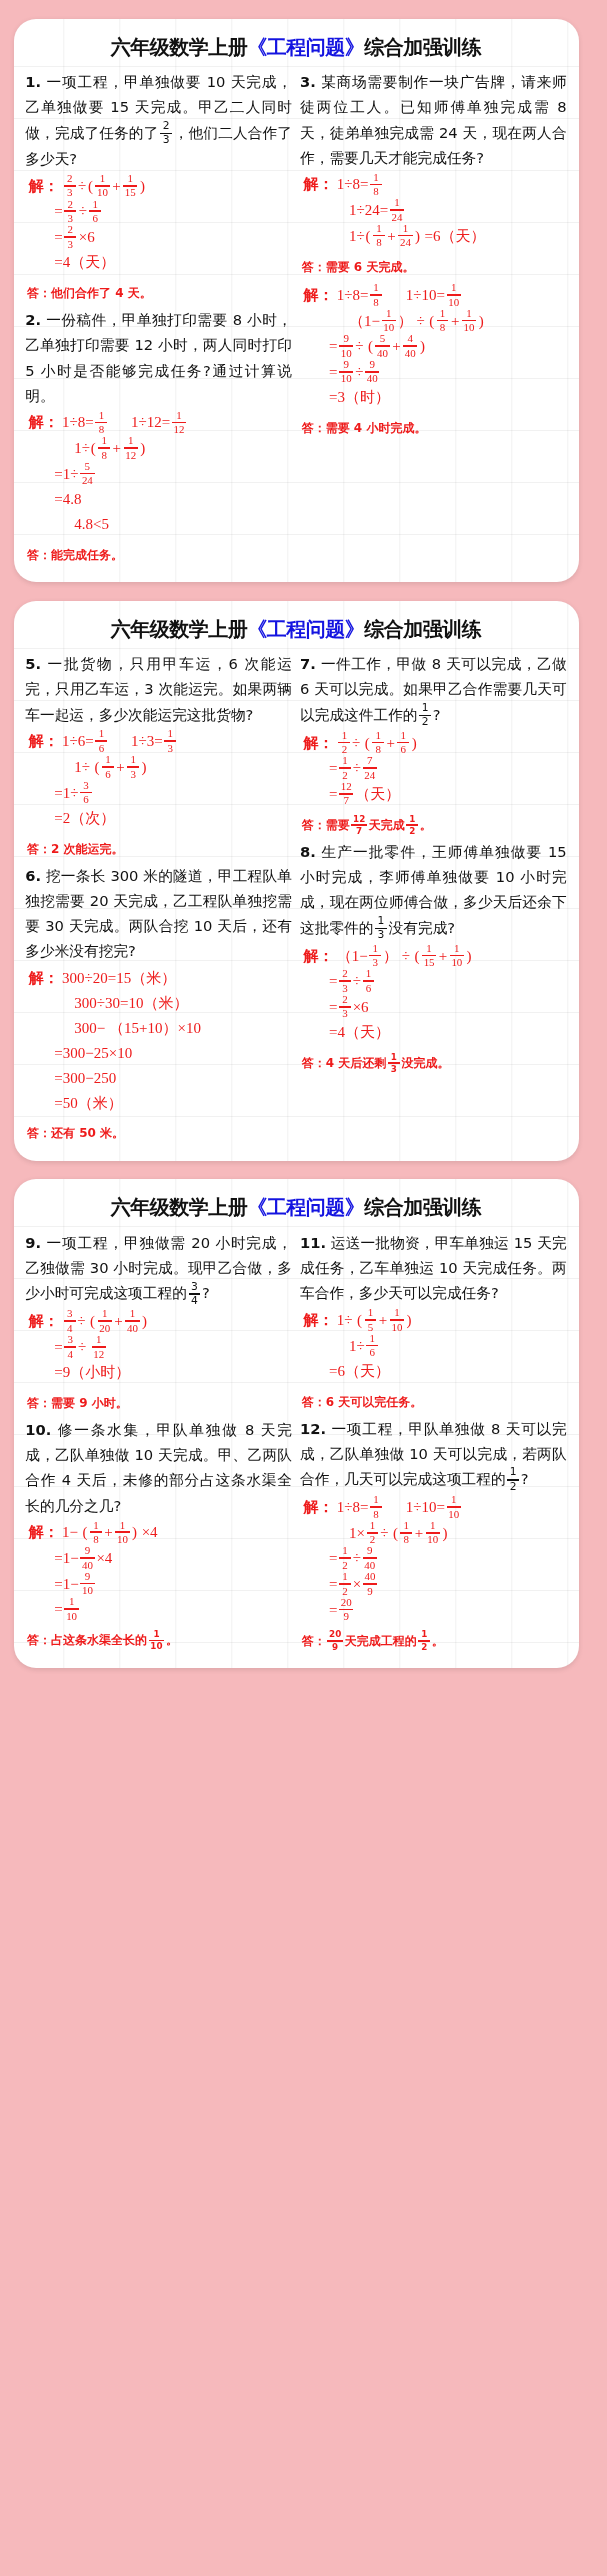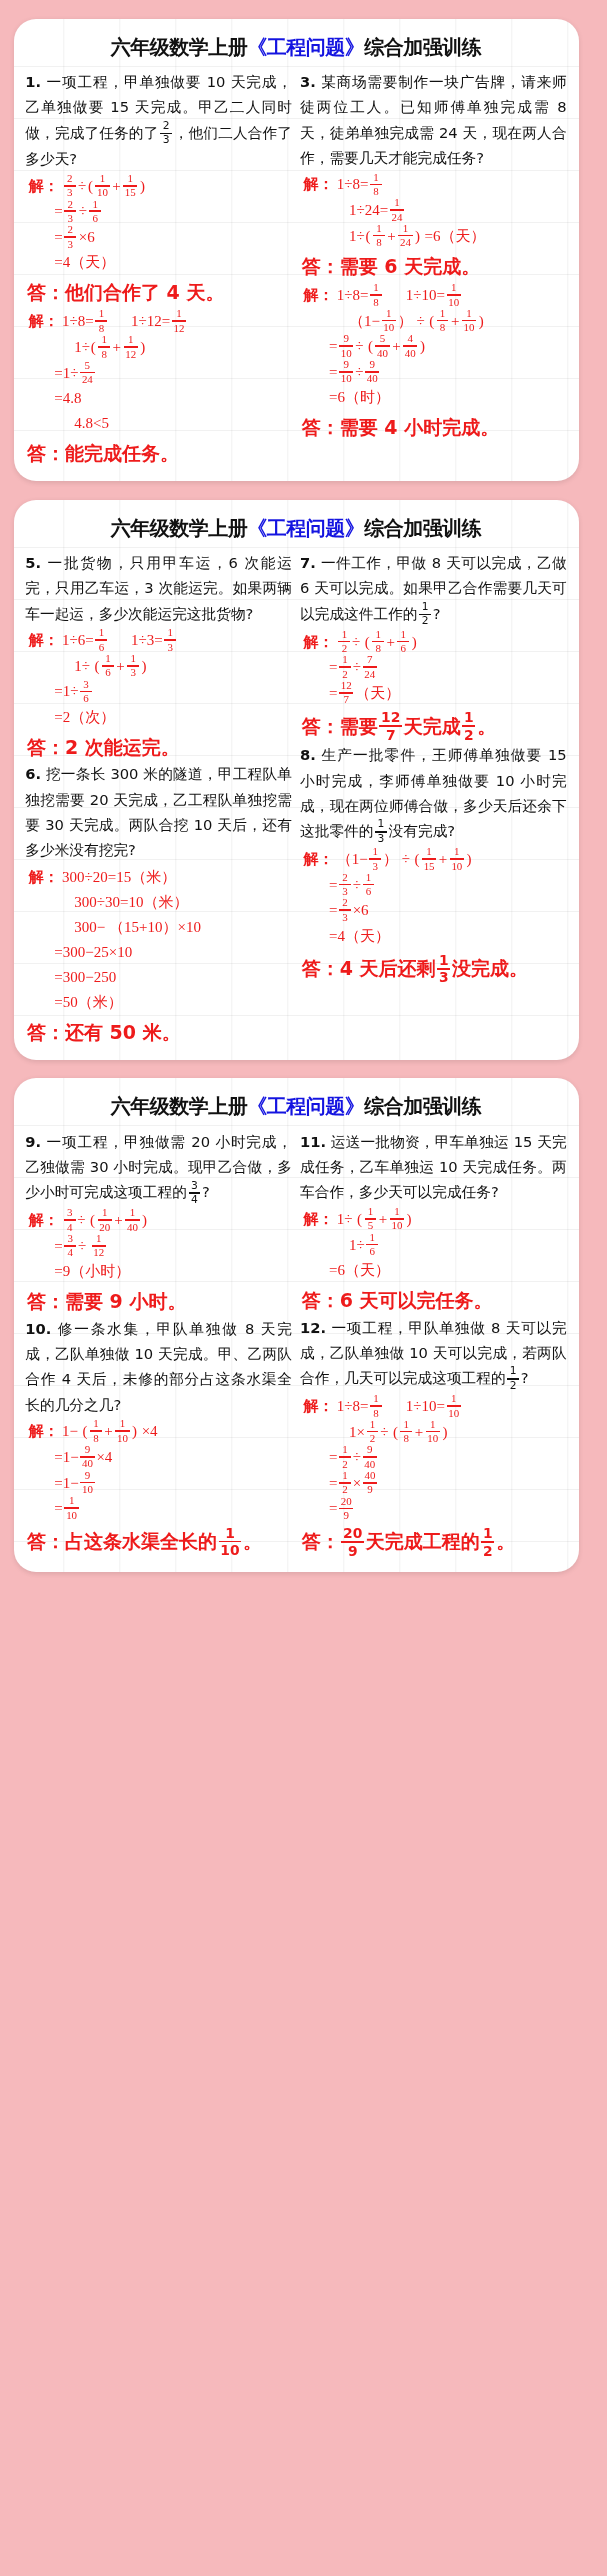--- a/index.html
+++ b/index.html
@@ -56,21 +56,21 @@
     font-size:15px;
     line-height:1.62;
     font-family:"Liberation Serif","DejaVu Serif",serif;
     margin:1.7px 0 5px 0;
   }
   .line{display:flex;align-items:center;white-space:nowrap;min-height:25px;}
   .ind0{padding-left:3.4px;}
   .ind1{padding-left:29px;}
   .ind2{padding-left:49px;align-items:center;}
   .lbl{font-weight:bold;font-family:"DejaVu Sans","Liberation Sans",sans-serif;font-size:15px;margin-right:3.4px;}
-  .ans{color:#ee1b1b;font-weight:bold;font-family:"DejaVu Sans","Liberation Sans",sans-serif;font-size:19px;display:flex;align-items:center;white-space:nowrap;padding-left:1.7px;min-height:27px;}
+  .ans{color:#ee1b1b;font-weight:bold;font-family:"DejaVu Sans","Liberation Sans",sans-serif;font-size:12px;display:flex;align-items:center;white-space:nowrap;padding-left:1.7px;min-height:27px;}
   .gap{display:inline-block;width:22px;}
 
   
   .frac{
     display:inline-flex;
     flex-direction:column;
     align-items:center;
     vertical-align:middle;
     margin:0 1.7px;
     line-height:1.02;
@@ -147,20 +147,24 @@
                 </span></div>
             <div class="line ind1">=<span class="frac">
                   <span class="num">2</span>
                   <span class="bar"></span>
                   <span class="den">3</span>
                 </span><span class="op">×6</span></div>
             <div class="line ind1">=4（天）</div>
           </div>
           <div class="ans">答：他们合作了 4 天。</div>
 
+          <div class="q">
+            <b>2.</b>
+            <span>一份稿件，甲单独打印需要 8 小时，乙单独打印需要 12 小时，两人同时打印 5 小时是否能够完成任务?通过计算说明。</span>
+          </div>
           <div class="sol">
             <div class="line ind0">
               <span class="lbl">解：</span>
               1÷8=<span class="frac">
                   <span class="num">1</span>
                   <span class="bar"></span>
                   <span class="den">8</span>
                 </span><span class="gap"></span>1÷12=<span class="frac">
                   <span class="num">1</span>
                   <span class="bar"></span>
@@ -260,21 +264,21 @@
                 </span><span class="op">)</span></div>
             <div class="line ind1">=<span class="frac">
                   <span class="num">9</span>
                   <span class="bar"></span>
                   <span class="den">10</span>
                 </span>÷<span class="frac">
                   <span class="num">9</span>
                   <span class="bar"></span>
                   <span class="den">40</span>
                 </span></div>
-            <div class="line ind1">=6（时）</div>
+            <div class="line ind1">=3（时）</div>
           </div>
           <div class="ans">答：需要 4 小时完成。</div>
         </div>
 
       </div>
     </div>
   </div>
 
   <div class="card">
     <div class="card-inner">

